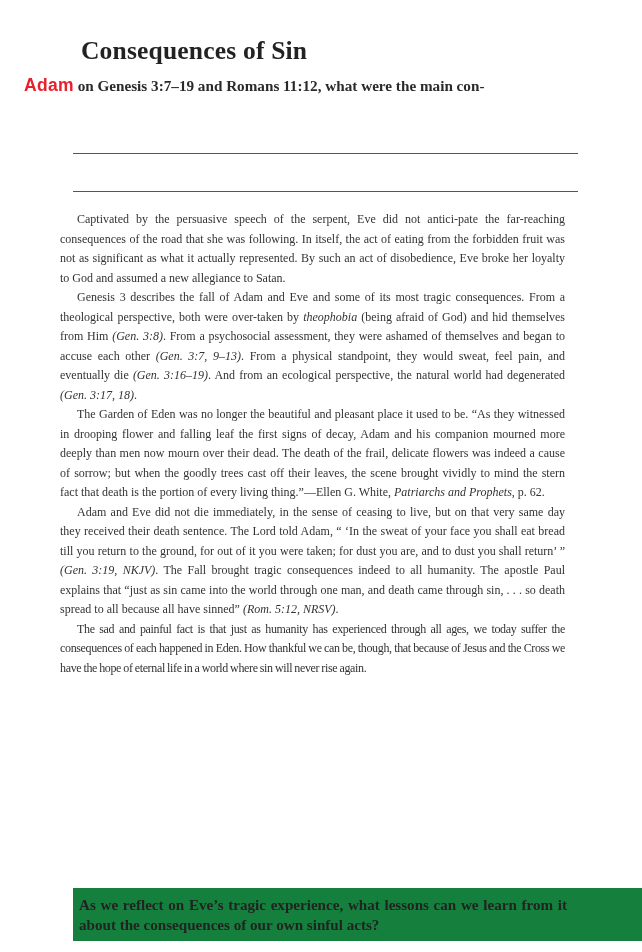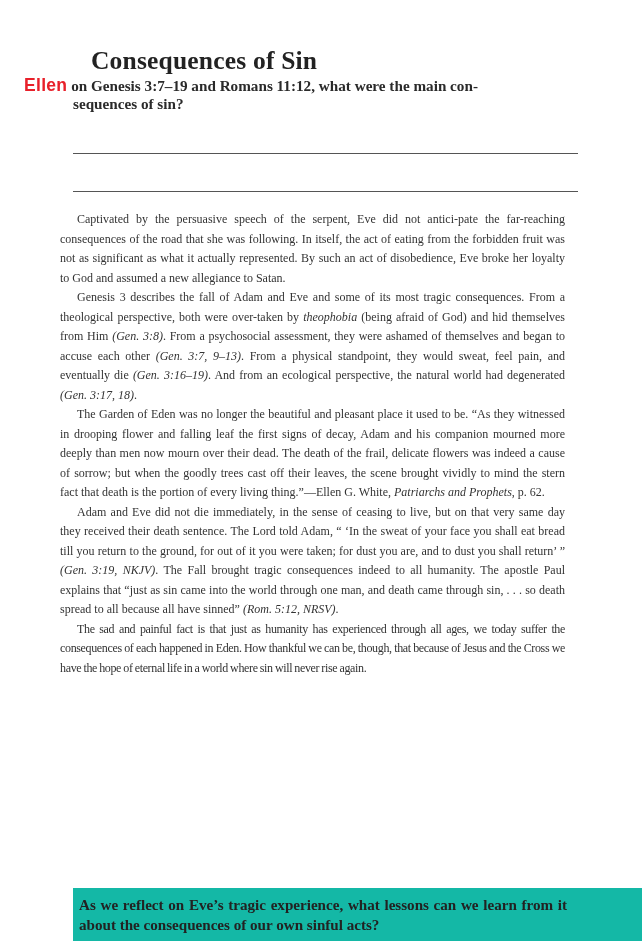--- a/index.html
+++ b/index.html
@@ -3,21 +3,21 @@
   <meta charset="utf-8">
   <style>
     html, body { margin: 0; padding: 0; background: #ffffff; }
     body {
       width: 642px; height: 952px; overflow: hidden; position: relative;
       font-family: "Liberation Serif", serif; color: #2a2a2a;
     }
     .title {
       position: absolute; left: 73px; top: 28px;
       font-family: "Liberation Serif", serif; font-weight: bold;
-      font-size: 25.5px; color: #222; letter-spacing: 0.2px; margin: 18px;
+      font-size: 25.5px; color: #222; letter-spacing: 0.2px; margin: 8px;
     }
     .question {
       position: absolute; left: 24px; top: 76px; width: 556px;
       font-weight: bold; font-size: 15.2px; line-height: 18px; color: #2a2a2a;
     }
     .question .lead {
       font-family: "Liberation Sans", sans-serif; font-weight: bold;
       color: #e8202a; font-size: 17.5px; letter-spacing: 0.3px;
     }
     .question .rest { }
@@ -45,30 +45,29 @@
       font-weight: bold; font-size: 15.1px; line-height: 20px; color: #222;
       text-align: justify;
     }
   </style>
 </head>
 <body>
 
 <h1 class="title">Consequences of Sin</h1>
 
 <div class="question">
-  <span class="lead" style="color: rgb(232, 32, 42);">Ellen</span><span class="rest"> on Genesis 3:7–19 and Romans 11:12, what were the main con-</span>
-  <span class="line2">sequences of sin?</span>
+  <span class="lead" style="color: rgb(232, 32, 42);">Adam</span><span class="rest"> on Genesis 3:7–19 and Romans 11:12, what were the main con-</span>
 </div>
 
 <div class="answer-line l1"></div>
 <div class="answer-line l2"></div>
 
 <div class="body">
   <p><span>Captivated by the persuasive speech of the serpent, Eve did not antici-pate the far-reaching consequences of the road that she was following. In itself, the act of eating from the forbidden fruit was not as significant as what it actually represented. By such an act of disobedience, Eve broke her loyalty to God and assumed a new allegiance to Satan.</span></p>
   <p><span>Genesis 3 describes the fall of Adam and Eve and some of its most tragic consequences. From a theological perspective, both were over-taken by </span><i>theophobia</i><span> (being afraid of God) and hid themselves from Him </span><i>(Gen. 3:8)</i><span>. From a psychosocial assessment, they were ashamed of themselves and began to accuse each other </span><i>(Gen. 3:7, 9–13)</i><span>. From a physical standpoint, they would sweat, feel pain, and eventually die </span><i>(Gen. 3:16–19)</i><span>. And from an ecological perspective, the natural world had degenerated </span><i>(Gen. 3:17, 18)</i><span>.</span></p>
   <p><span>The Garden of Eden was no longer the beautiful and pleasant place it used to be. “As they witnessed in drooping flower and falling leaf the first signs of decay, Adam and his companion mourned more deeply than men now mourn over their dead. The death of the frail, delicate flowers was indeed a cause of sorrow; but when the goodly trees cast off their leaves, the scene brought vividly to mind the stern fact that death is the portion of every living thing.”—Ellen G. White, </span><i>Patriarchs and Prophets</i><span>, p. 62.</span></p>
   <p><span>Adam and Eve did not die immediately, in the sense of ceasing to live, but on that very same day they received their death sentence. The Lord told Adam, “ ‘In the sweat of your face you shall eat bread till you return to the ground, for out of it you were taken; for dust you are, and to dust you shall return’ ” </span><i>(Gen. 3:19, NKJV)</i><span>. The Fall brought tragic consequences indeed to all humanity. The apostle Paul explains that “just as sin came into the world through one man, and death came through sin, . . . so death spread to all because all have sinned” </span><i>(Rom. 5:12, NRSV)</i><span>.</span></p>
   <p class="tight"><span>The sad and painful fact is that just as humanity has experienced through all ages, we today suffer the consequences of each happened in Eden. How thankful we can be, though, that because of Jesus and the Cross we have the hope of eternal life in a world where sin will never rise again.</span></p>
 </div>
 
-<div class="reflect" style="background: #14b8a6;">
+<div class="reflect" style="background: #15803d;">
   <div class="reflect-text">As we reflect on Eve’s tragic experience, what lessons can we learn from it about the consequences of our own sinful acts?</div>
 </div>
 
 </body></html>

